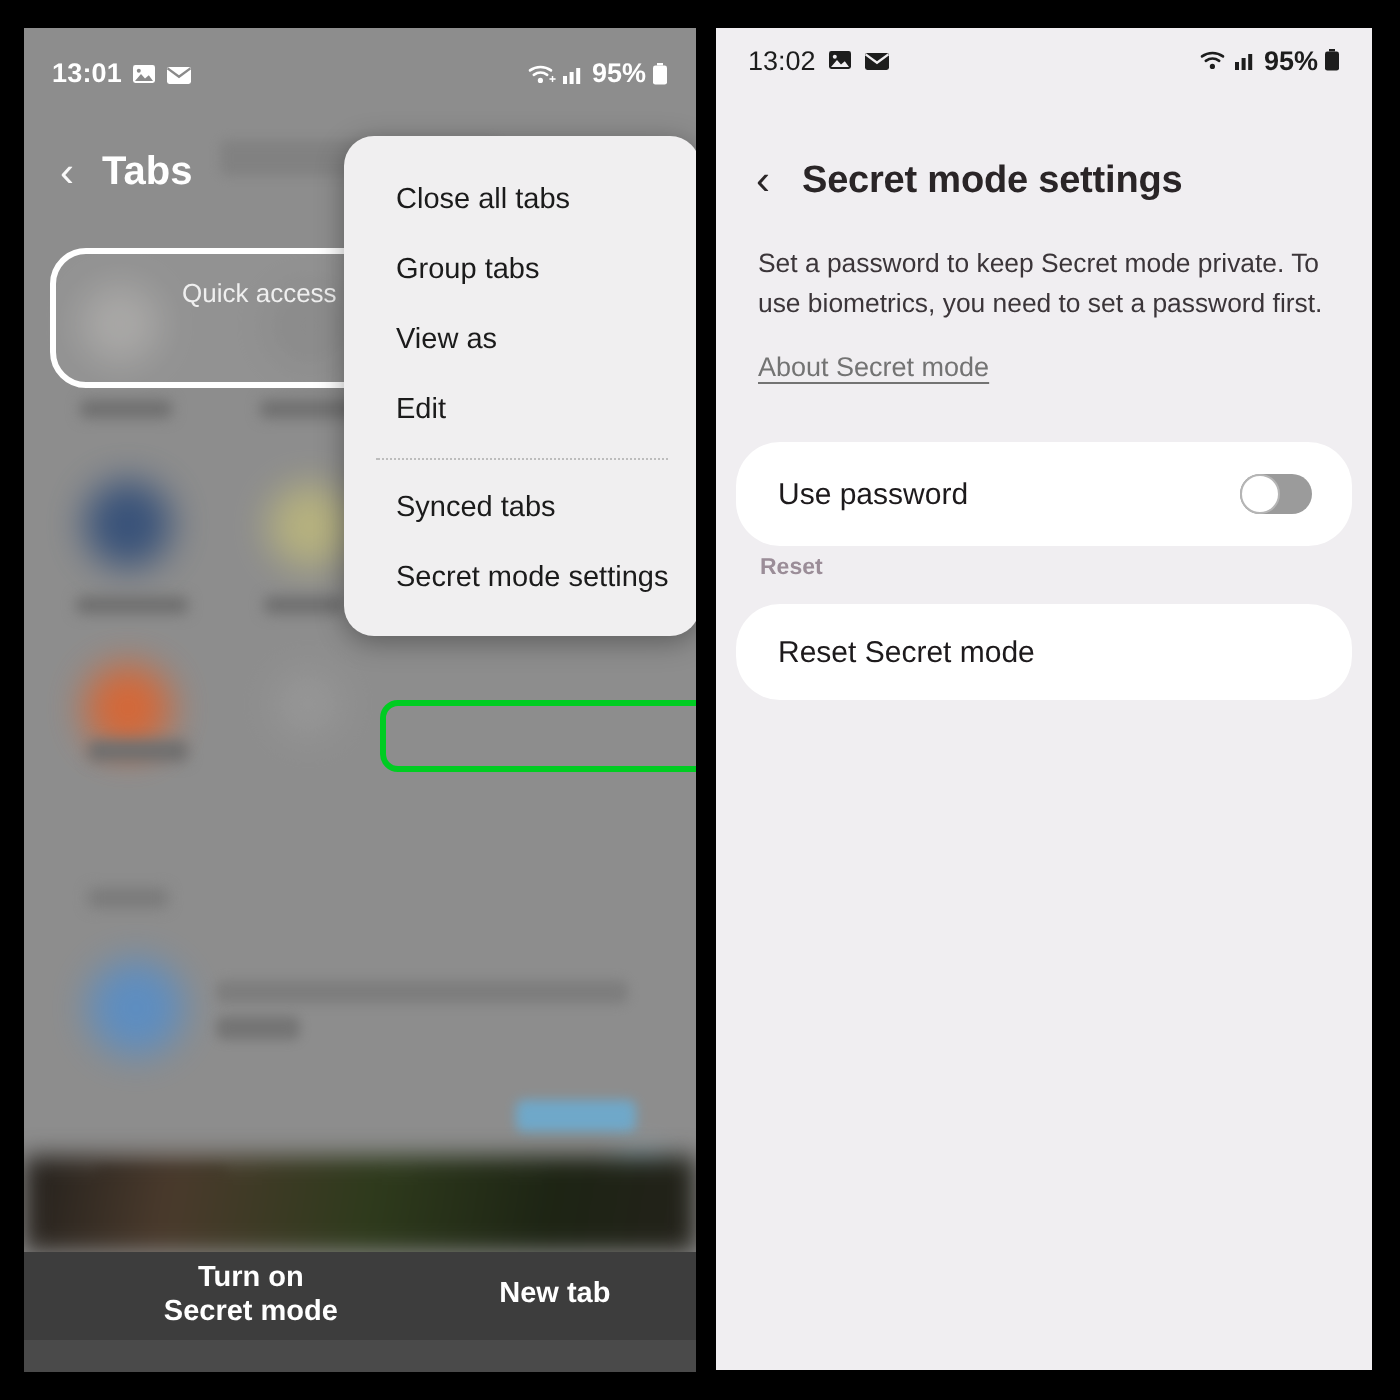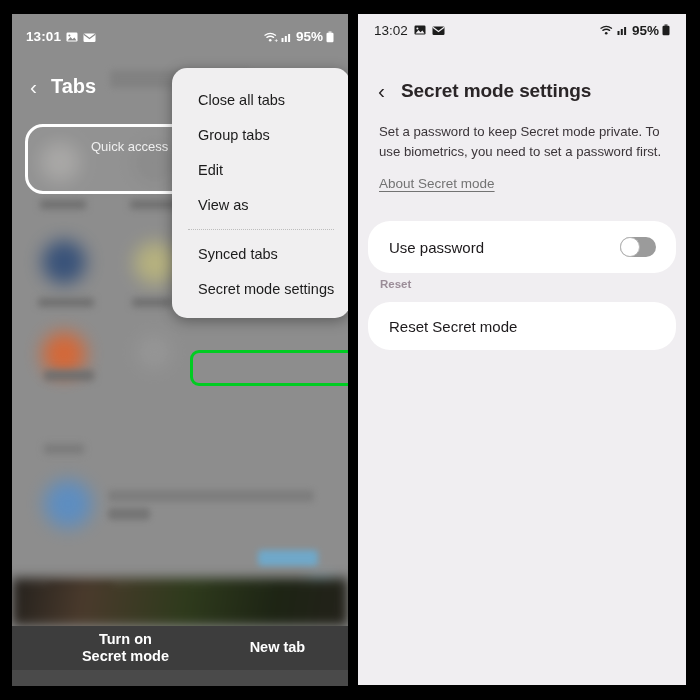--- a/index.html
+++ b/index.html
@@ -240,22 +240,22 @@
         <div>Turn on</div>
         <div>Secret mode</div>
       </div>
       <div class="bb-item bb-newtab">New tab</div>
     </div>
     <div class="nav-pad"></div>
 
     <div class="menu">
       <div class="menu-item">Close all tabs</div>
       <div class="menu-item">Group tabs</div>
+      <div class="menu-item">View as</div>
       <div class="menu-item">Edit</div>
-      <div class="menu-item">View as</div>
       <div class="menu-sep"></div>
       <div class="menu-item">Synced tabs</div>
       <div class="menu-item highlighted">Secret mode settings</div>
       <div class="hl-box"></div>
     </div>
   </div>
 
   <div class="phone-right">
     <div class="sb2">
       <div class="sb2-left">

